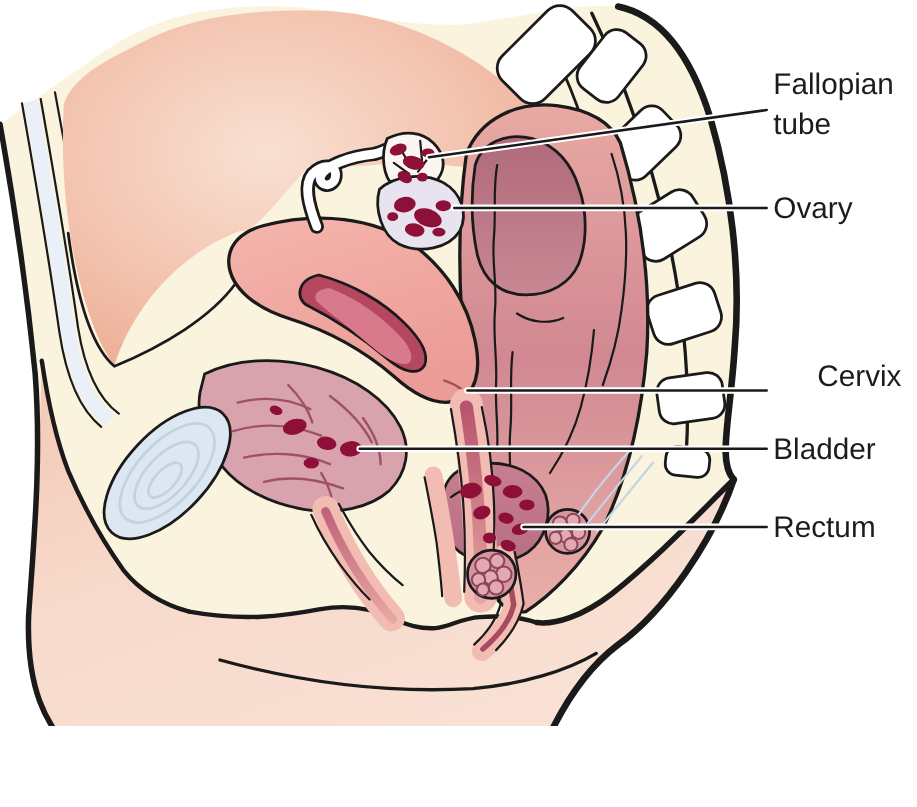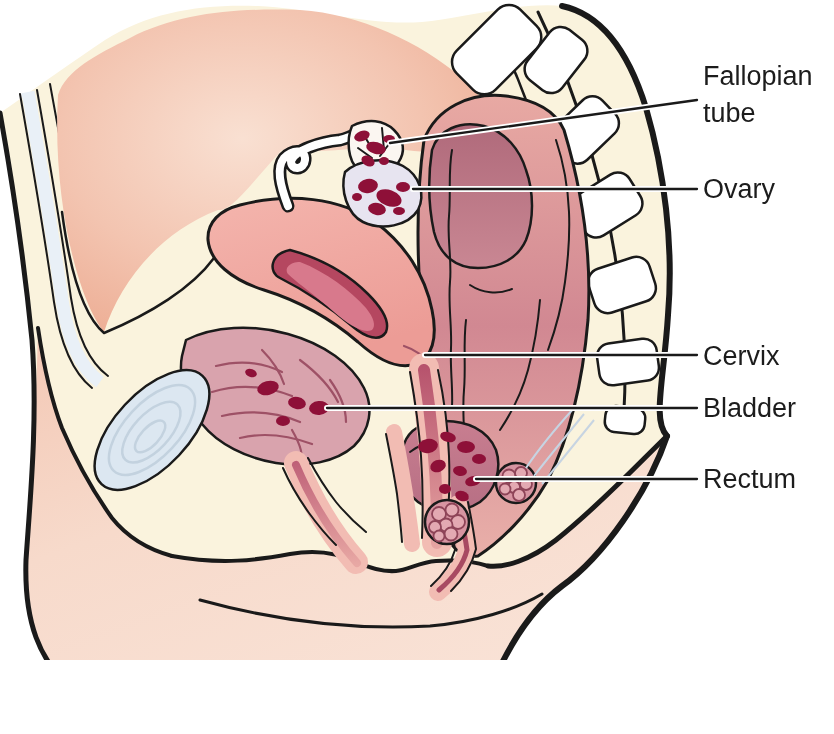--- a/index.html
+++ b/index.html
@@ -267,17 +267,17 @@
       <path d="M413,189 L697,189"></path>
       <path d="M425,355 L697,355"></path>
       <path d="M327,408 L697,408"></path>
       <path d="M476,479 L697,479"></path>
     </g>
   </g>
 </svg>
 
 <div class="lbl wrap" style="top:58px;">Fallopian tube</div>
 <div class="lbl" style="top:171px;">Ovary</div>
-<div class="lbl" style="top:338px;">Cervix</div>
+<div class="lbl" style="top:324px;margin-left:40px;">Cervix</div>
 <div class="lbl" style="top:390px;text-align:right;">Bladder</div>
 <div class="lbl" style="top:461px;">Rectum</div>
 
 </div>
 
 </body></html>

